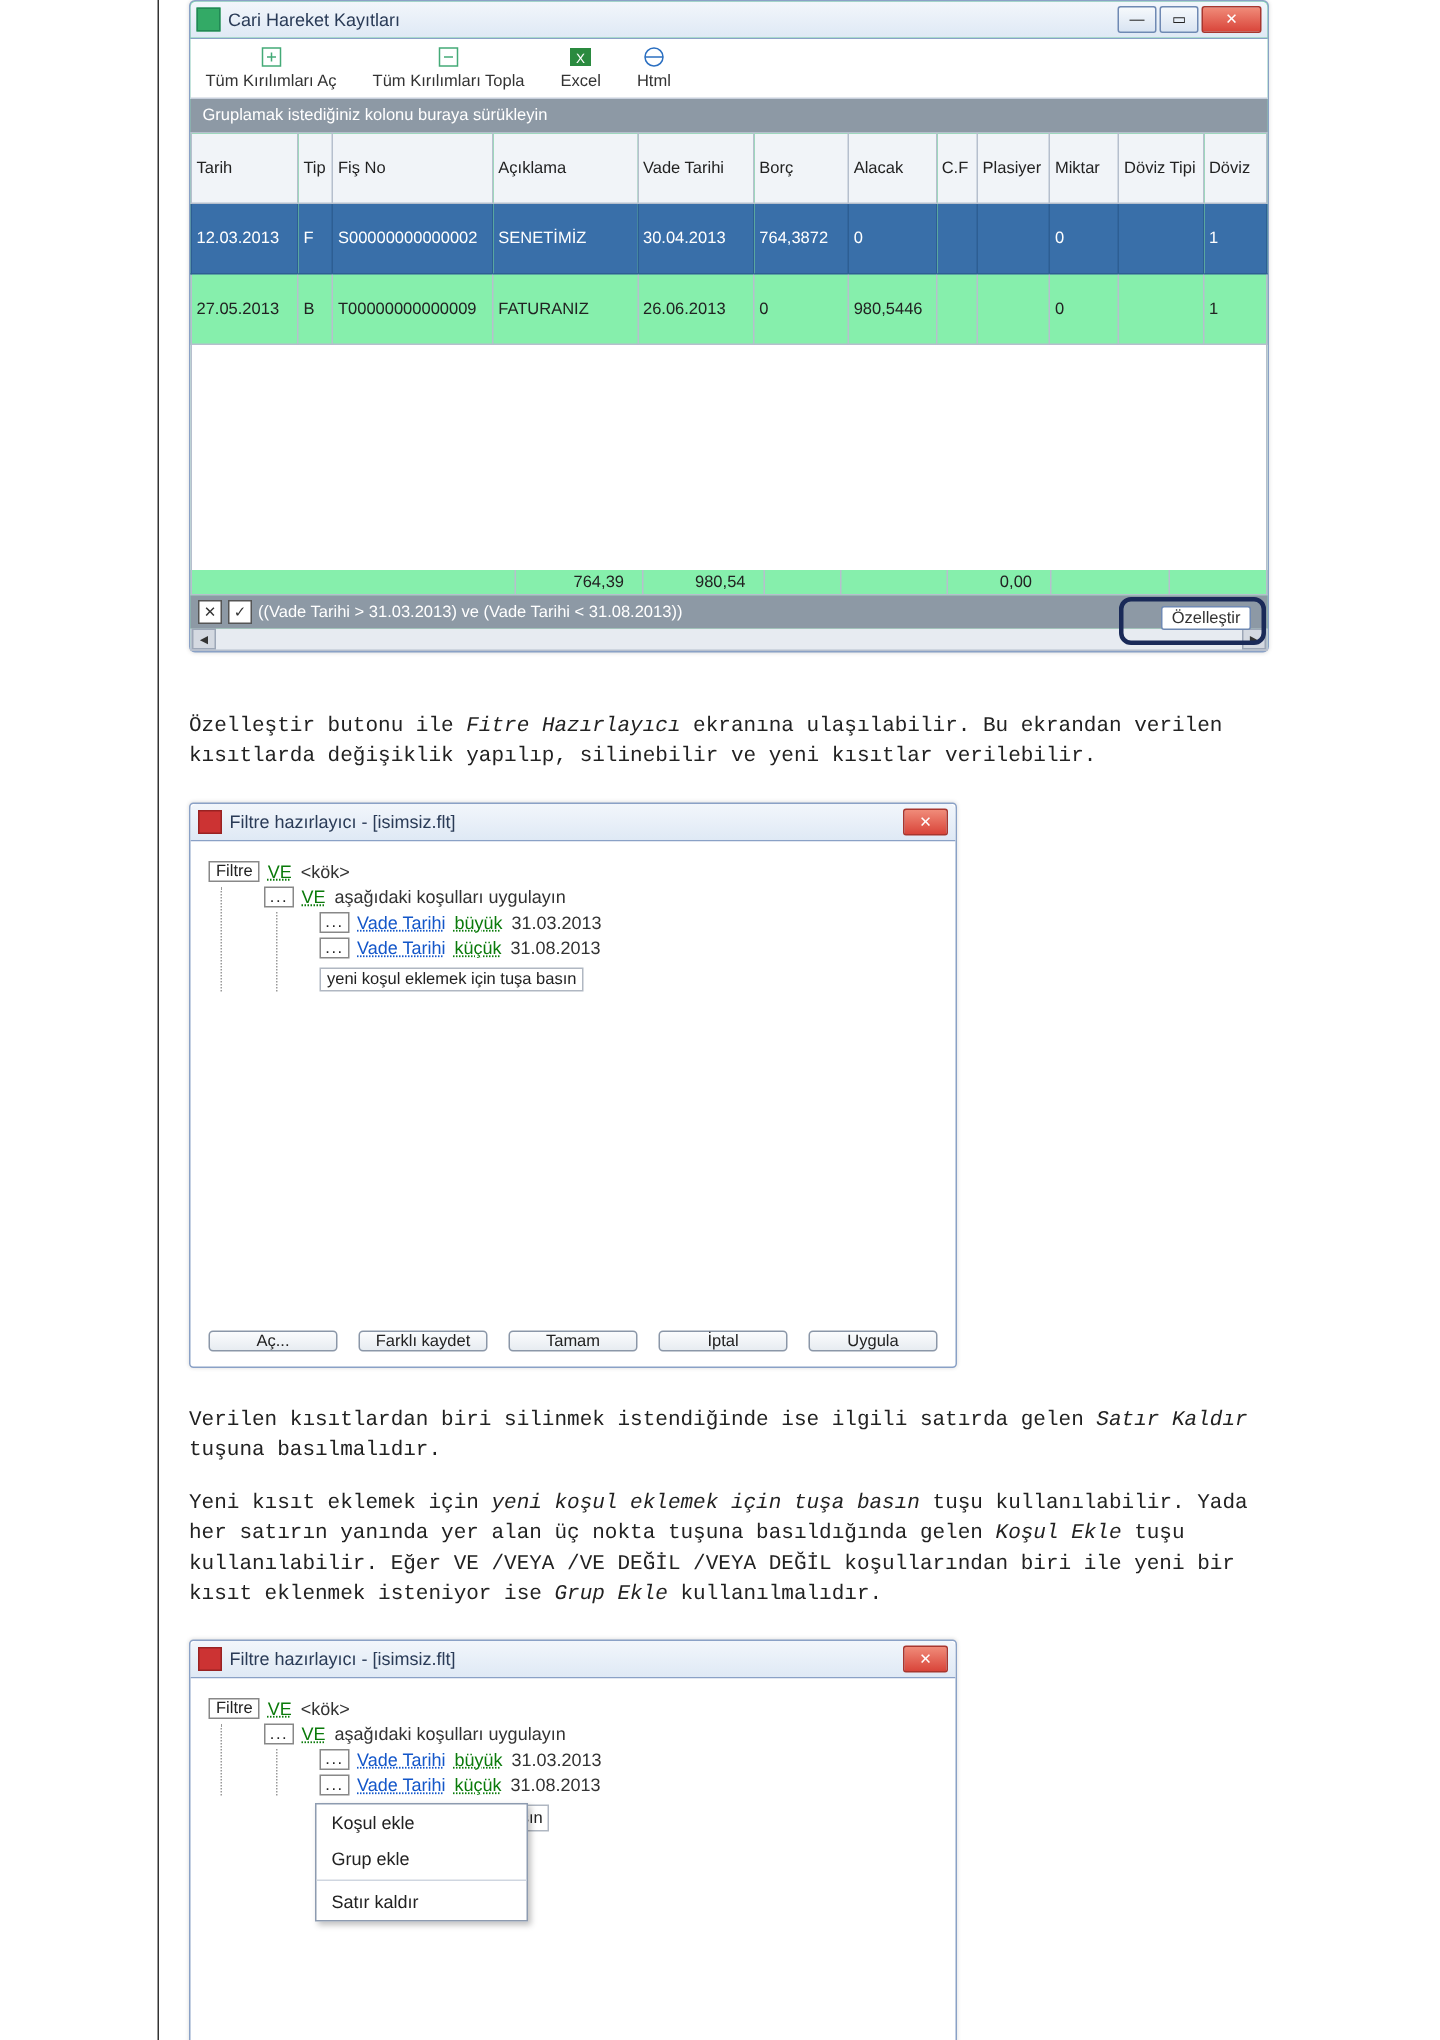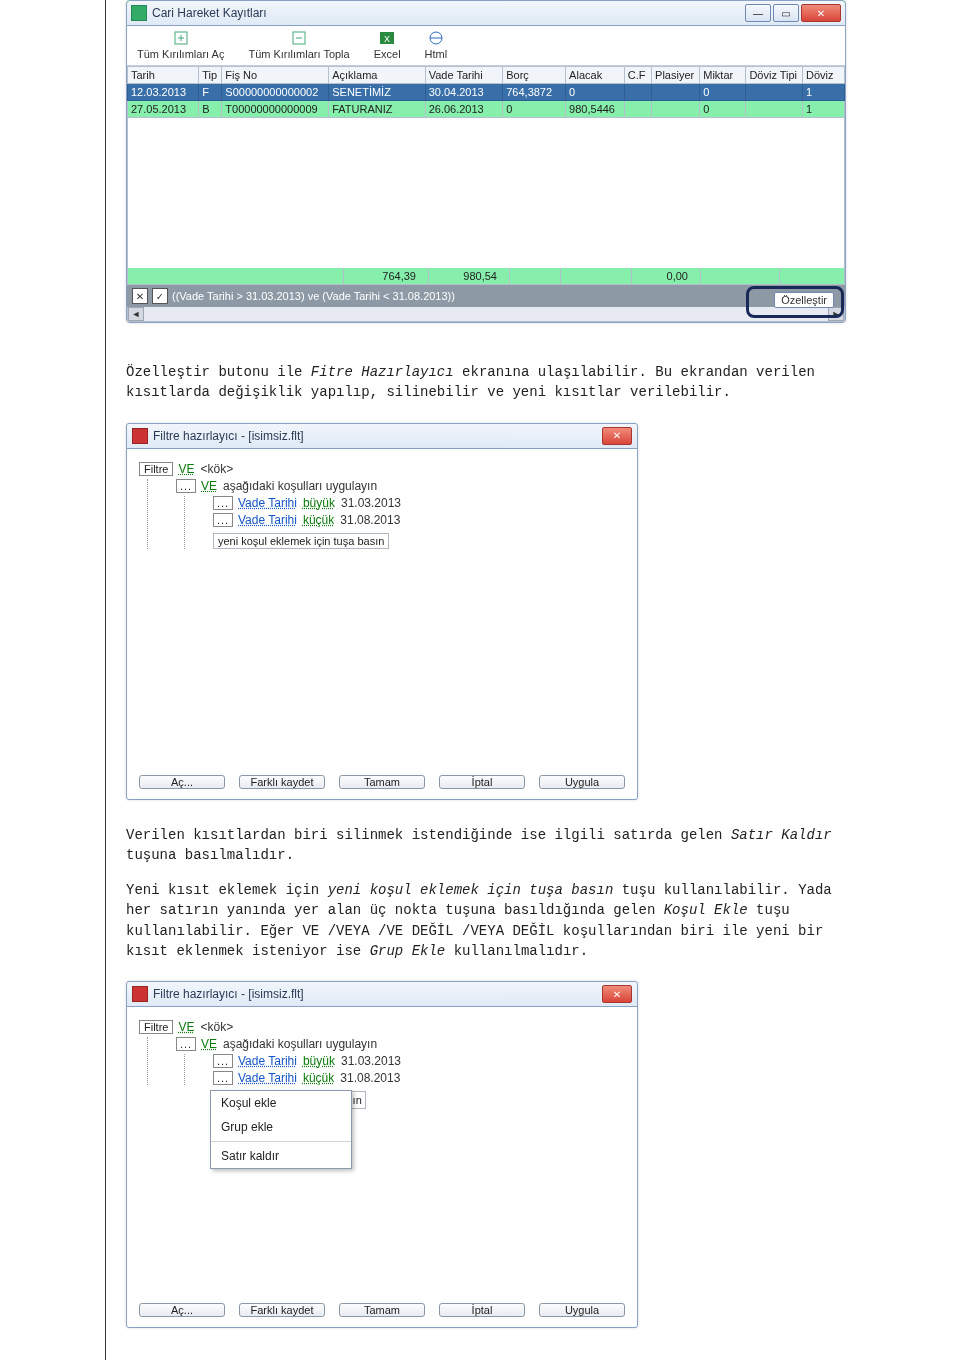--- a/index.html
+++ b/index.html
@@ -76,21 +76,21 @@
     padding: 5px 8px;
   }
   table.grid {
     width: 100%;
     border-collapse: collapse;
     font-size: 11px;
     table-layout: fixed;
   }
   table.grid th, table.grid td {
     border: 1px solid #b6bfcd;
-    padding: 2px 3px;
+    padding: 17px 3px;
     text-align: left;
     white-space: nowrap;
     overflow: hidden;
   }
   table.grid th {
     background: #f1f4f8;
     font-weight: normal;
   }
   tr.sel td {
     background: #396fa9;
@@ -312,20 +312,21 @@
     <div class="tool">
       <span class="ticon">
         <svg width="16" height="16">
               <circle cx="8" cy="8" r="6" fill="none" stroke="#2b6fc1" stroke-width="1"></circle>
               <line x1="2" y1="8" x2="14" y2="8" stroke="#2b6fc1"></line>
             </svg>
       </span>
       <span>Html</span>
     </div>
   </div>
+  <div class="groupbar">Gruplamak istediğiniz kolonu buraya sürükleyin</div>
 
   <table class="grid">
     <colgroup>
       <col style="width:68px">
           <col style="width:22px">
           <col style="width:102px">
           <col style="width:92px">
       <col style="width:74px">
           <col style="width:60px">
           <col style="width:56px">

